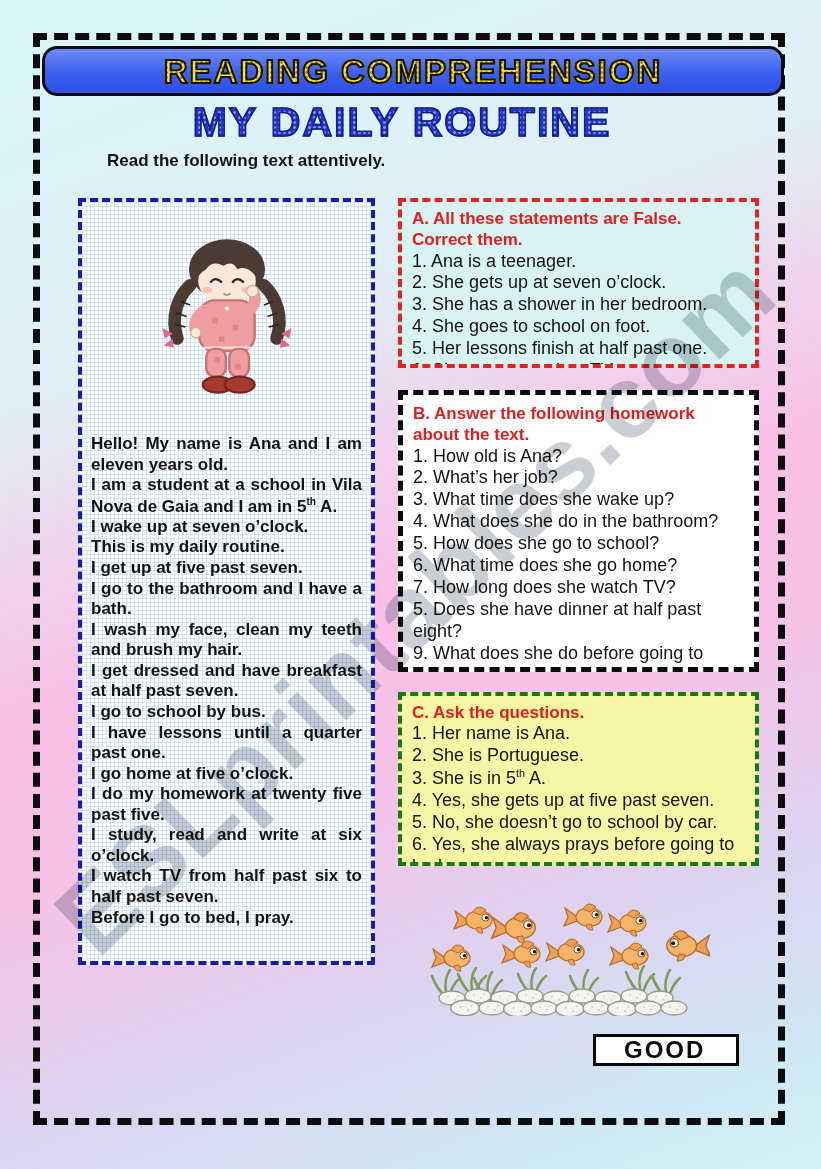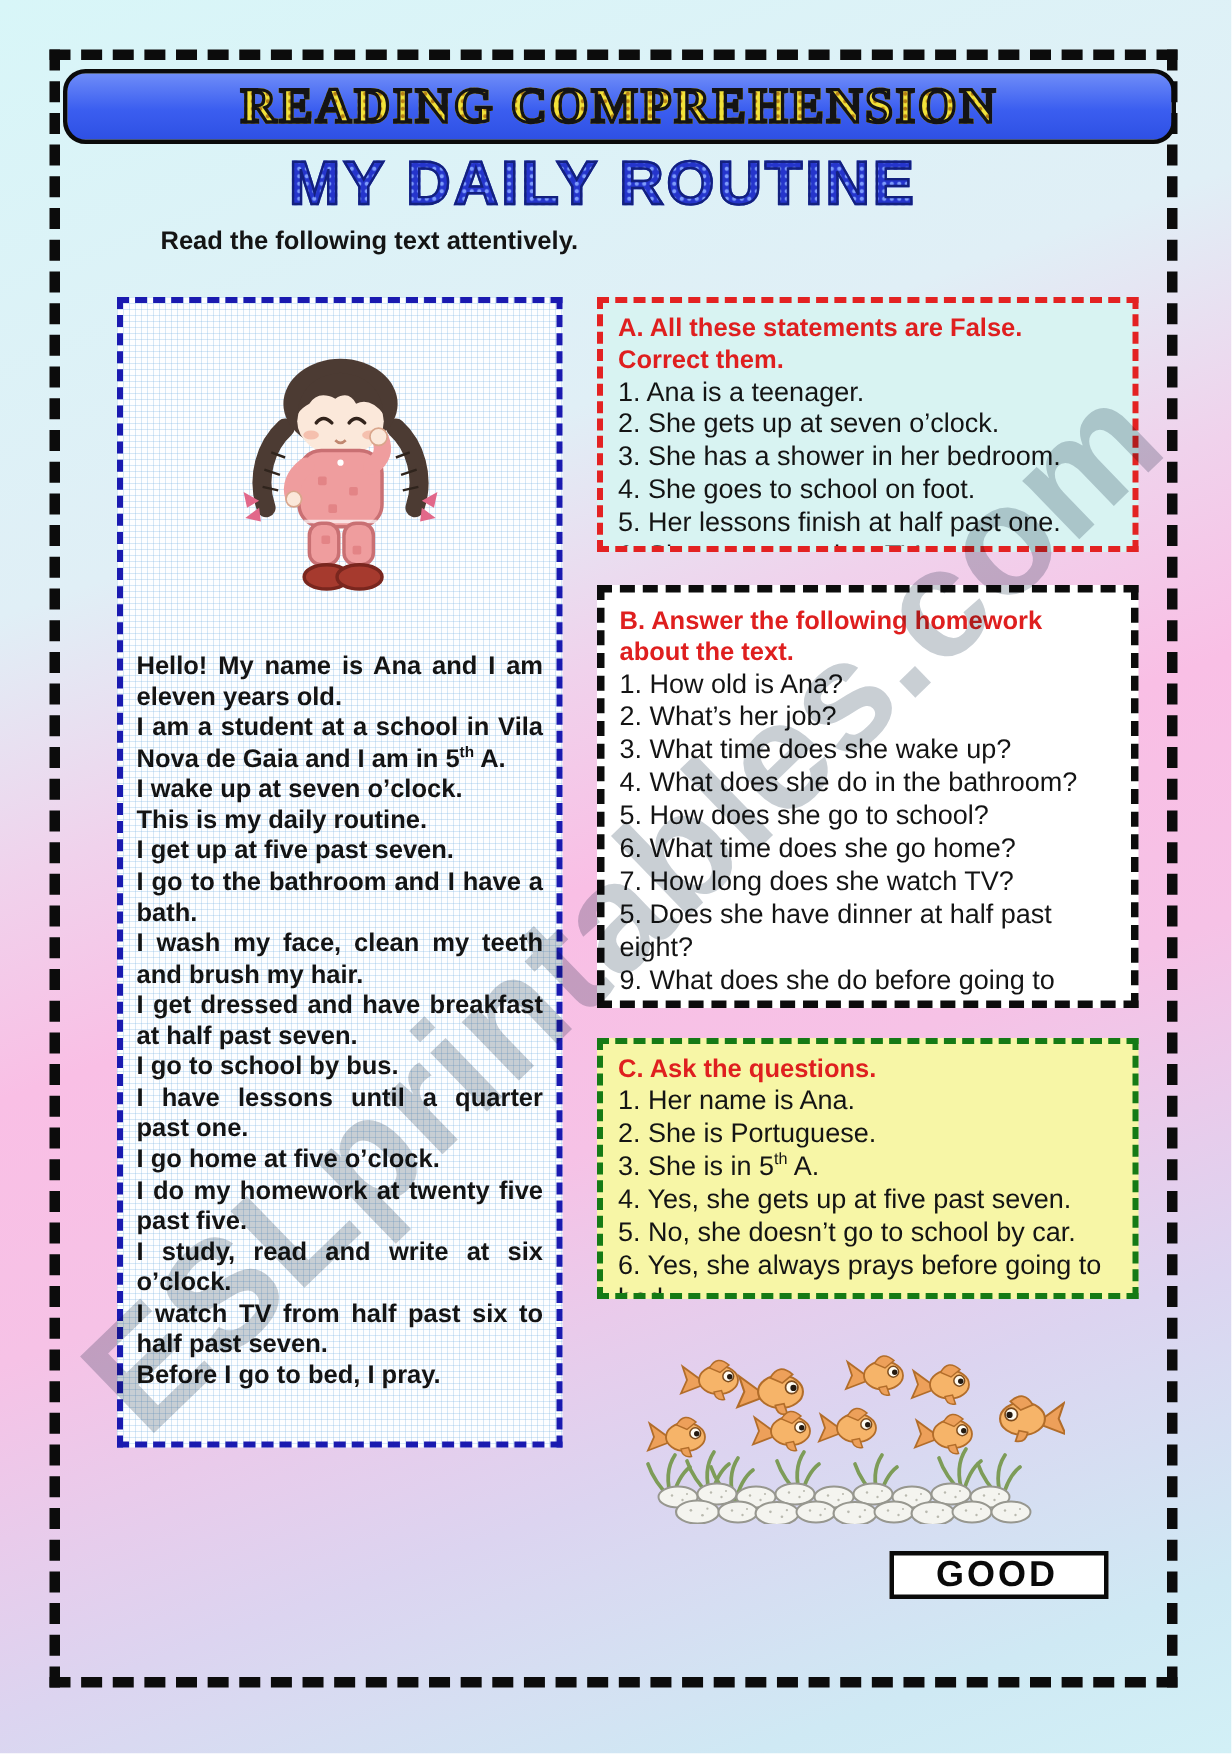--- a/index.html
+++ b/index.html
@@ -16,21 +16,21 @@
   .outer-border {
     position:absolute; left:33px; top:33px; width:752px; height:1092px;
     border:7px dashed var(--border-black); z-index:1;
   }
 
   
   .banner {
     position:absolute; left:42px; top:46px; width:742px; height:50px;
     background:linear-gradient(#6e8cf8 0%, #3b5ef0 55%, #2e50e4 100%);
     border:3px solid #0a0a0a; border-radius:15px; z-index:2;
-    display:flex; align-items:center; justify-content:center;font-family:Liberation Serif, serif;
+    display:flex; align-items:center; justify-content:center;
   }
   .banner-title {
     font-size:33px; font-weight:bold; letter-spacing:2px; line-height:1;
     -webkit-text-stroke:2.2px #141414; color:var(--banner-text);
   }
   @supports ((-webkit-background-clip:text)) {
     .banner-title {
       background-color:var(--banner-text);
       background-image:radial-gradient(circle, rgba(178,122,18,.95) 1px, rgba(178,122,18,0) 1.7px);
       background-size:5px 5px;

